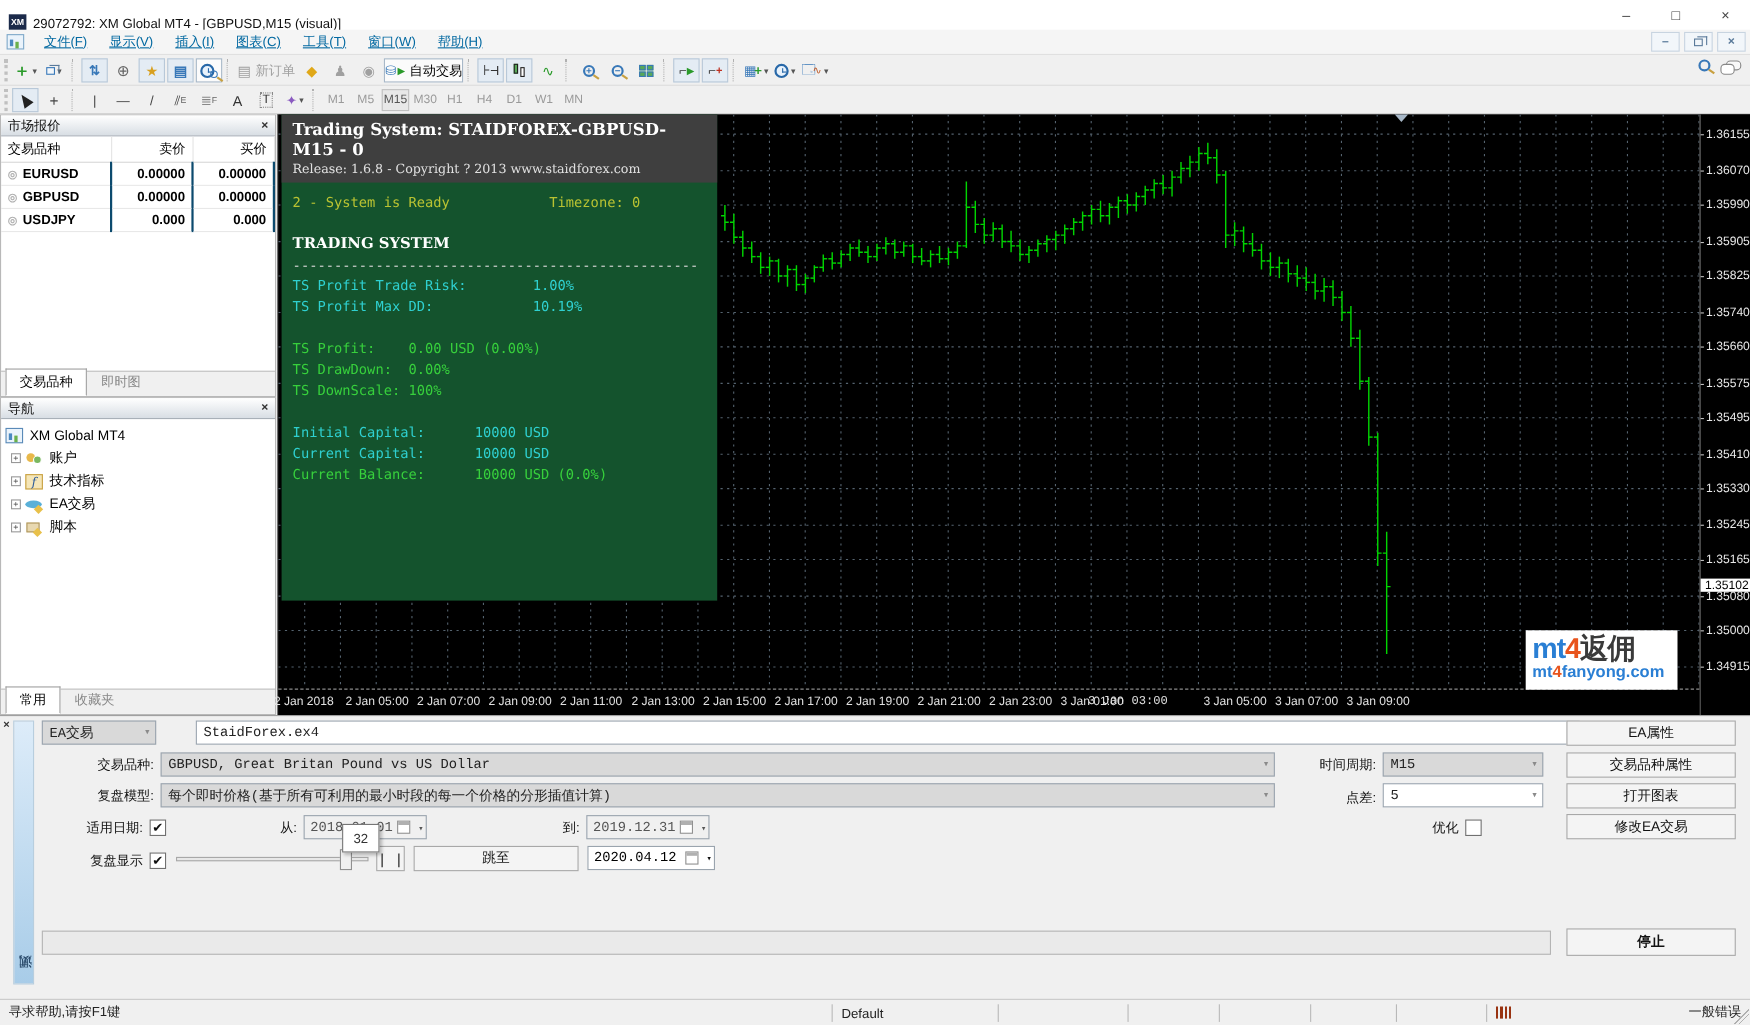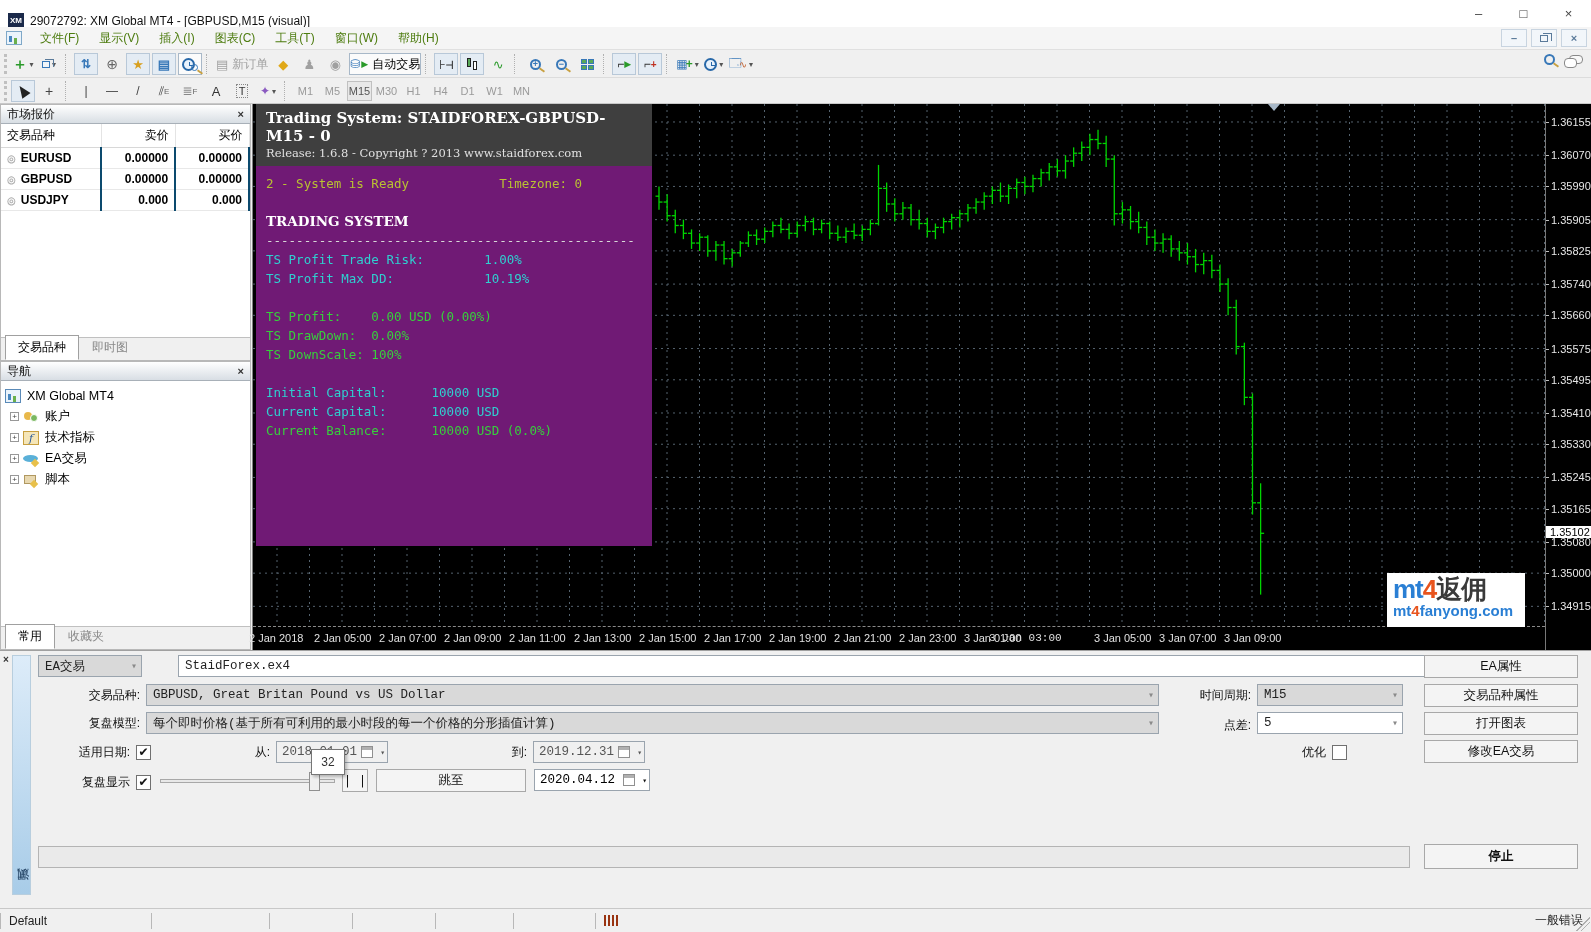--- a/index.html
+++ b/index.html
@@ -10,21 +10,21 @@
 .titlebar { position:absolute; left:0; top:0; right:0; height:42px; background:#ffffff; border-bottom:1px solid #d5d5d5; display:flex; align-items:center; }
 .app-ico { width:16px; height:16px; margin:0 6px 0 8px; background:#1b2a4a; color:#fff; font-size:8px; font-weight:bold; display:flex; align-items:center; justify-content:center; }
 .title-text { font-size:12px; color:#111; }
 .win-btns { position:absolute; right:0; top:0; height:26px; display:flex; }
 .win-btn { width:45px; height:26px; display:flex; align-items:center; justify-content:center; color:#444; font-size:13px; }
 
 
 .menubar { position:absolute; left:0; top:27px; right:0; height:23px; background:#f5f5f5; border-bottom:1px solid #e0e0e0; display:flex; align-items:center; }
 .menu-ico { width:16px; height:14px; margin:0 8px 0 6px; border:1px solid #7fa8c8; background:#eaf3fb; position:relative; }
 .menu-ico:before { content:""; position:absolute; left:2px; bottom:2px; width:3px; height:6px; background:#4a88c0; box-shadow:5px 2px 0 #6ab04c; }
-.menu-item { padding:3px 10px; color:#4d7c0f; }
+.menu-item { padding:3px 10px; color:#0369a1;text-decoration:underline; }
 .child-btns { position:absolute; right:4px; top:2px; display:flex; gap:4px; }
 .child-btn { width:26px; height:18px; border:1px solid #c8d4e0; background:#f2f6fa; display:flex; align-items:center; justify-content:center; color:#5a7a9a; font-size:11px; font-weight:bold; }
 .restore-glyph { width:8px; height:7px; border:1px solid #5a7a9a; position:relative; background:#f2f6fa; }
 .restore-glyph:before { content:""; position:absolute; left:2px; top:-3px; width:8px; height:7px; border:1px solid #5a7a9a; border-bottom:none; border-left:none; }
 
 
 .toolbar1 { position:absolute; left:0; top:51px; right:0; height:27px; background:#f0f0f0; border-bottom:1px solid #dcdcdc; display:flex; align-items:center; }
 .toolbar2 { position:absolute; left:0; top:79px; right:0; height:25px; background:#f0f0f0; border-bottom:1px solid #c8c8c8; display:flex; align-items:center; }
 .tbtn { height:22px; min-width:24px; display:flex; align-items:center; justify-content:center; margin:0 1px; border:1px solid transparent; font-size:12px; position:relative; }
 .tbtn.pressed { background:#e4ecf4; border:1px solid #b8c8d8; }
@@ -72,21 +72,21 @@
 
 
 .chart-region { position:absolute; left:252px; top:104px; width:1339px; height:546px; background:#000; border-left:1px solid #808080; }
 #chart-svg { position:absolute; left:0; top:0; }
 .price-scale { position:absolute; right:0; top:0; width:46px; bottom:0; background:#000; border-left:1px solid #787878; }
 .pl { position:absolute; left:5px; color:#e8e8e8; font-size:11px; font-family:"Liberation Sans",sans-serif; }
 .pl-tick { position:absolute; left:0; width:3px; height:1px; background:#c0c0c0; }
 .cur-tag { position:absolute; left:0; right:0; background:#ffffff; color:#000; font-size:11px; padding:0 2px 0 4px; z-index:4; }
 .time-axis { position:absolute; left:0; right:46px; bottom:0; height:24px; background:#000; border-top:1px dashed #8a8a8a; }
 .tl { position:absolute; top:5px; color:#e0e0e0; font-size:11px; white-space:nowrap; }
-.overlay { position:absolute; left:3px; top:0; width:396px; height:442px; background:#701a75; z-index:3; }
+.overlay { position:absolute; left:3px; top:0; width:396px; height:442px; background:#14532d; z-index:3; }
 .ov-head { background:#3f3f3f; padding:5px 10px 6px; }
 .ov-title { color:#fff; font-family:"DejaVu Serif",serif; font-weight:bold; font-size:15px; }
 .ov-sub { color:#e0e0e0; font-family:"DejaVu Serif",serif; font-size:11.5px; margin-top:1px; }
 .ov-body { padding:8px 10px; font-family:"DejaVu Sans Mono",monospace; font-size:12.5px; line-height:19px; white-space:pre; }
 .ov-section { color:#fff; font-family:"DejaVu Serif",serif; font-weight:bold; font-size:13.5px; }
 .ov-sep { color:#d8d8d8; letter-spacing:0; overflow:hidden; height:19px; }
 .watermark { position:absolute; z-index:2; background:#ffffff; width:138px; height:54px; padding:3px 6px; overflow:hidden; }
 .wm1 { font-size:26px; font-weight:bold; line-height:26px; letter-spacing:-1px; }
 .wm2 { font-size:15px; font-weight:bold; line-height:18px; }
 .wm-blue { color:#2a7fd4; } .wm-orange { color:#e8541d; } .wm-dark { color:#3a3a3a; }
@@ -844,20 +844,21 @@
       </div>
 
     <div class="tooltip" style="left:311px;top:98px;">32</div>
 
     <div class="progress" style="top:195px;"></div>
     <button class="tbutton" style="left:1424px;top:193px;height:25px;font-weight:bold;">停止</button>
 
   </div>
 
   <div class="statusbar">
+    <div style="padding-left:8px;flex:none;width:756px;">寻求帮助,请按F1键</div>
     <div class="sb-cell" style="width:151px;">Default</div>
     <div class="sb-cell" style="width:118px;"></div>
     <div class="sb-cell" style="width:83px;"></div>
     <div class="sb-cell" style="width:83px;"></div>
     <div class="sb-cell" style="width:78px;"></div>
     <div class="sb-cell" style="width:82px;"></div>
     <div class="sb-cell" style="flex:1;justify-content:space-between;">
       <span class="err-ico"></span>
       <span>一般错误</span>
     </div>

